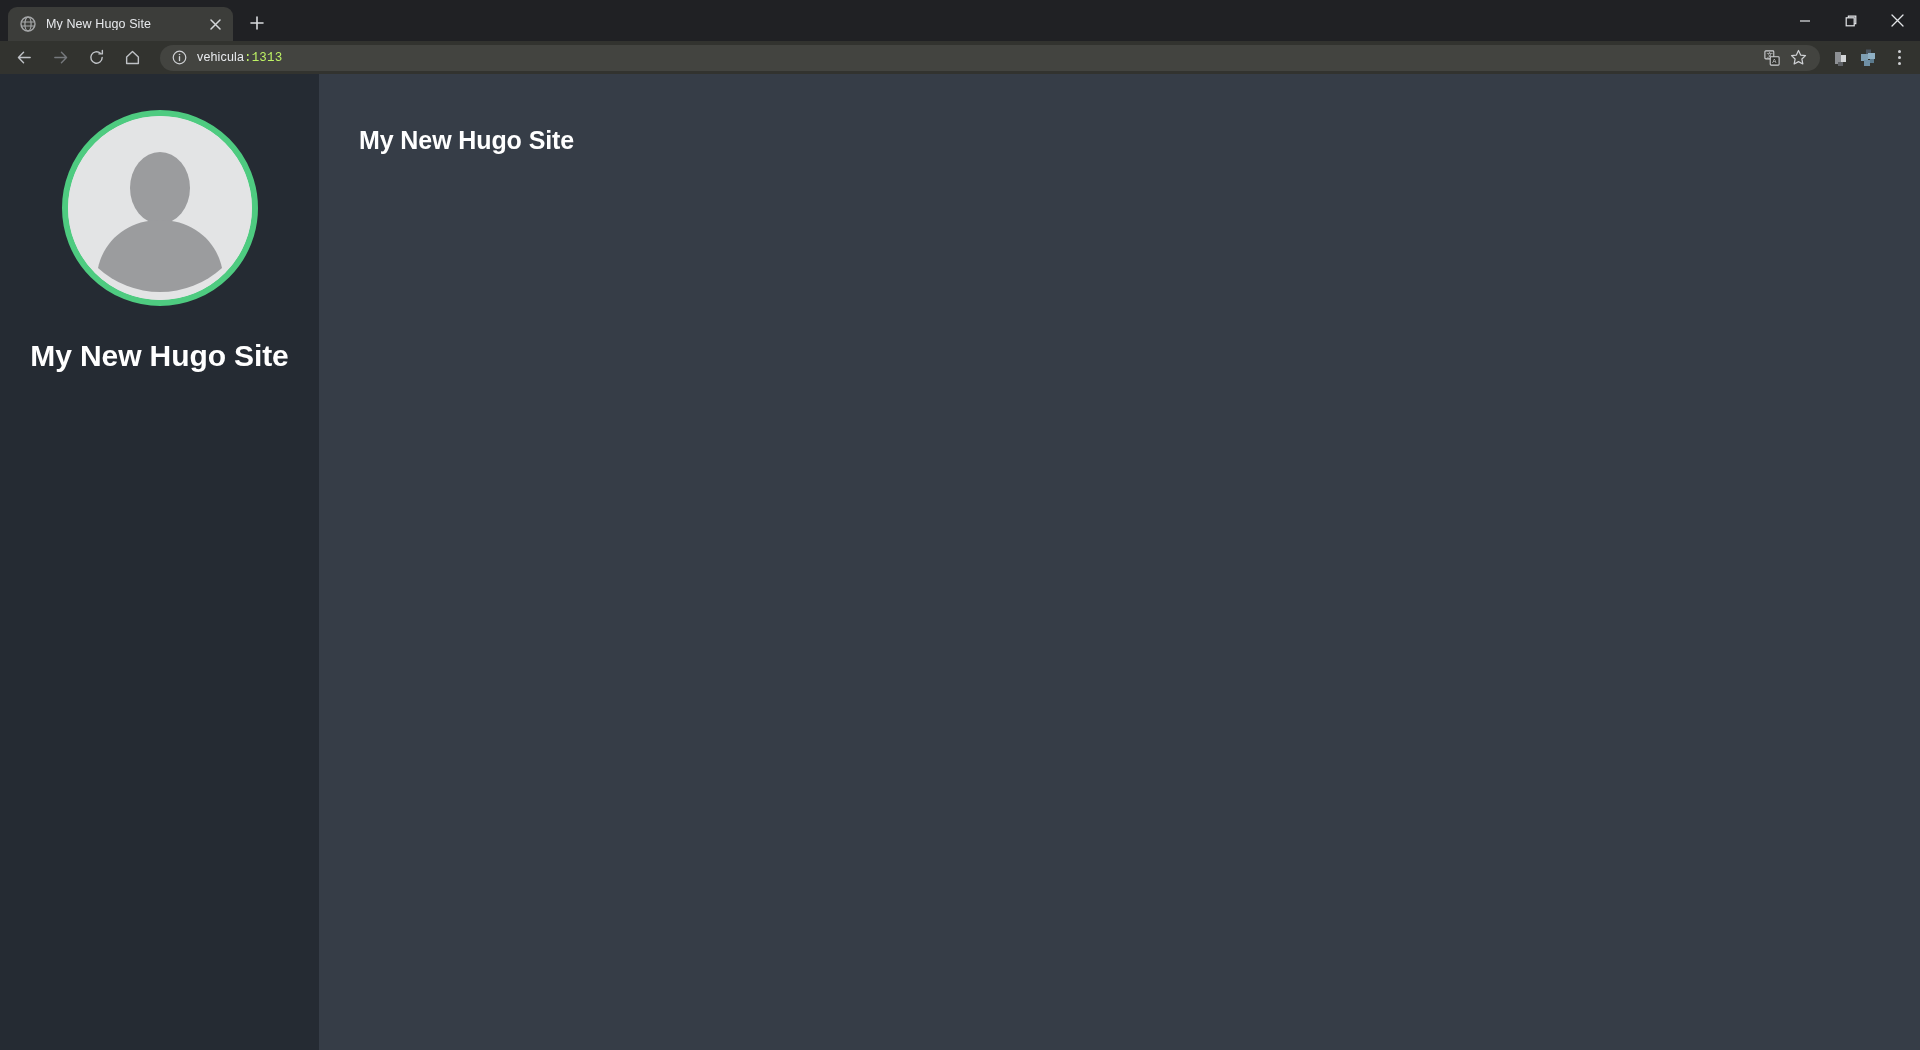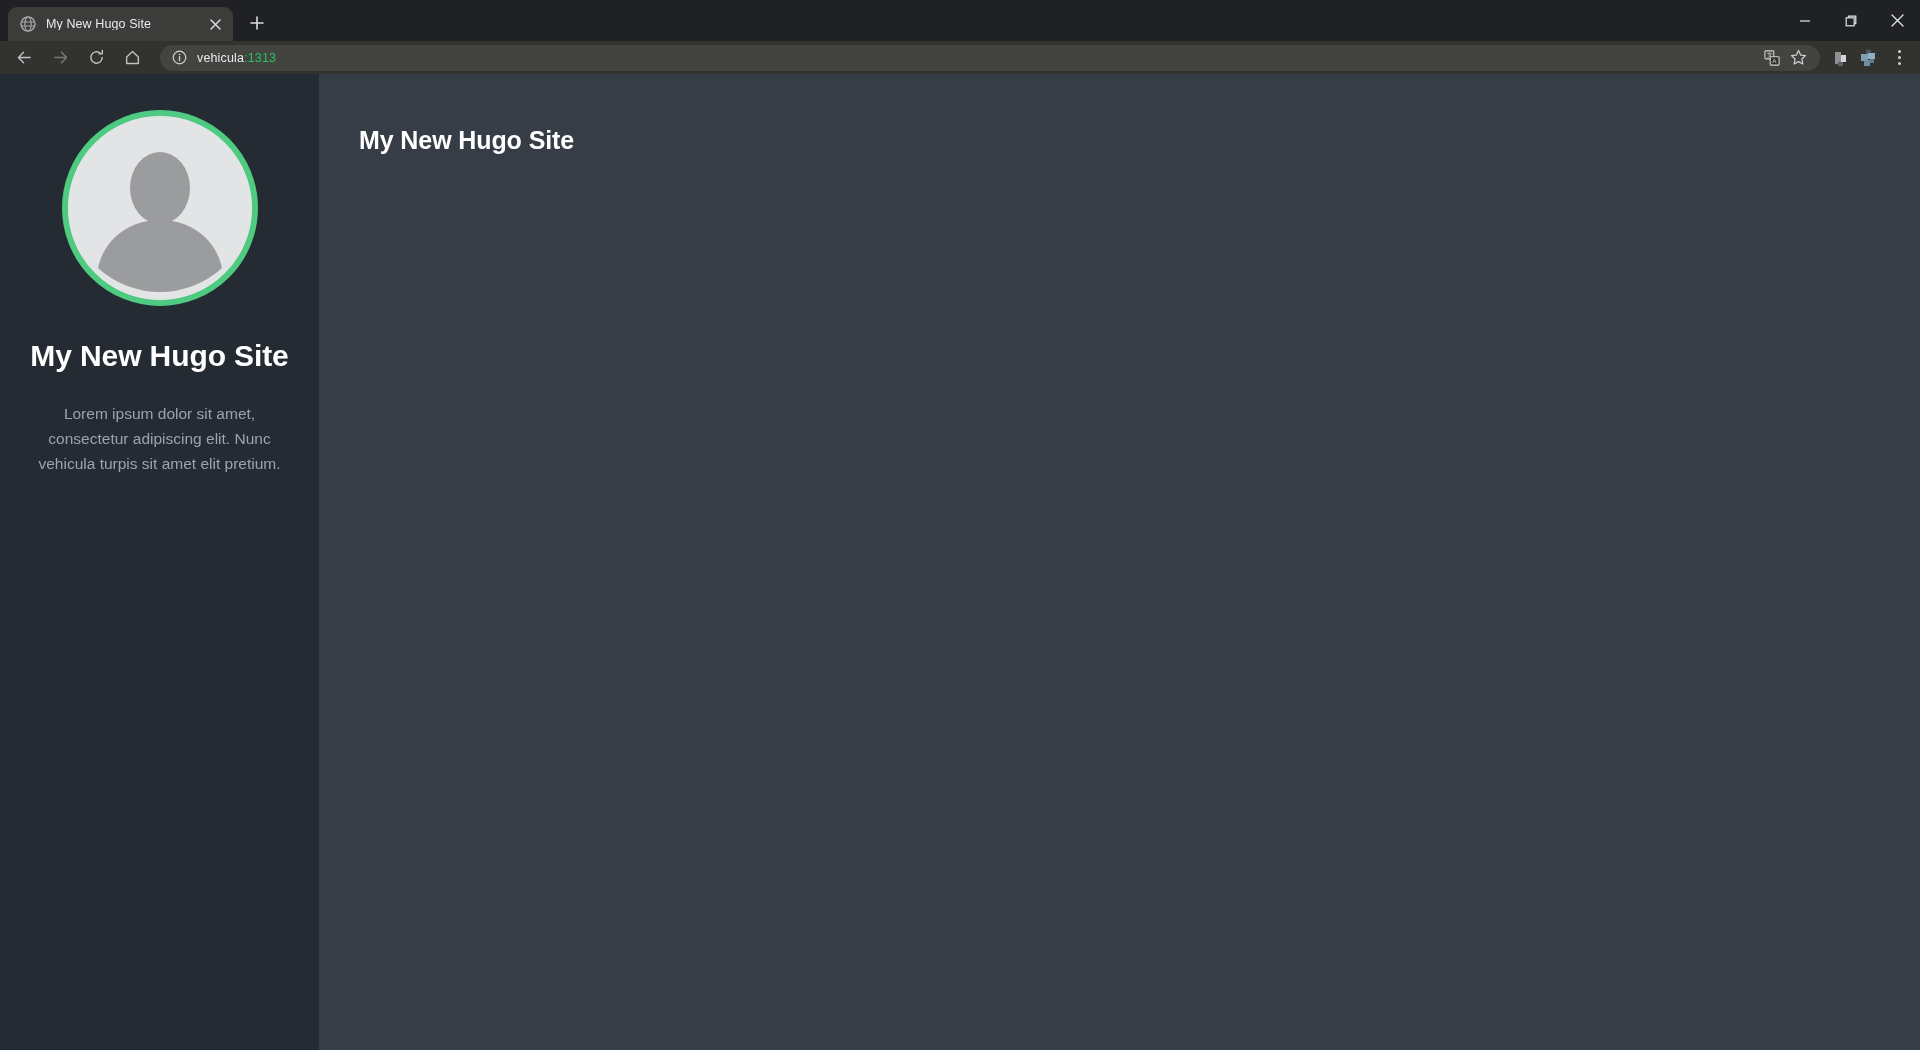--- a/index.html
+++ b/index.html
@@ -106,21 +106,21 @@
     margin-right:10px;
     color:#cfd1d4;
     display:flex; align-items:center; justify-content:center;
   }
   .omni-url {
     font-size:12.5px;
     color:#e8eaed;
     white-space:nowrap; overflow:hidden;
     letter-spacing:.15px;
   }
-  .omni-url .port { color:#22c55e; }
+  .omni-url .port { color:#bef264;font-family:Liberation Mono, monospace; }
   .omni-right { margin-left:auto; display:flex; align-items:center; gap:2px; }
   .omni-icon {
     width:24px; height:24px;
     display:flex; align-items:center; justify-content:center;
     color:#cfd1d4;
   }
   .ext-icons { display:flex; align-items:center; gap:6px; margin-left:4px; margin-right:4px; }
   .ext-icon { width:22px; height:22px; display:flex; align-items:center; justify-content:center; }
   .menu-dots {
     width:26px; height:28px;
@@ -324,20 +324,19 @@
         <svg width="184" height="184" viewBox="0 0 184 184">
           <circle cx="92" cy="92" r="92" fill="#e3e4e5"></circle>
           <g fill="#9b9c9e">
             <ellipse cx="92" cy="72" rx="30" ry="36"></ellipse>
             <path d="M92 104c-32 0-56 20-62 48a92 92 0 0 0 124 0c-6-28-30-48-62-48z"></path>
           </g>
         </svg>
       </div>
 
       <h1 class="site-title">My New Hugo Site</h1>
-      <p class="site-desc">Lorem ipsum dolor sit amet, consectetur adipiscing elit. Nunc vehicula turpis sit amet elit pretium.</p>
     </aside>
 
     <main class="main">
       <h2 class="page-heading">My New Hugo Site</h2>
     </main>
   </div>
 </div>
 
 </body></html>

